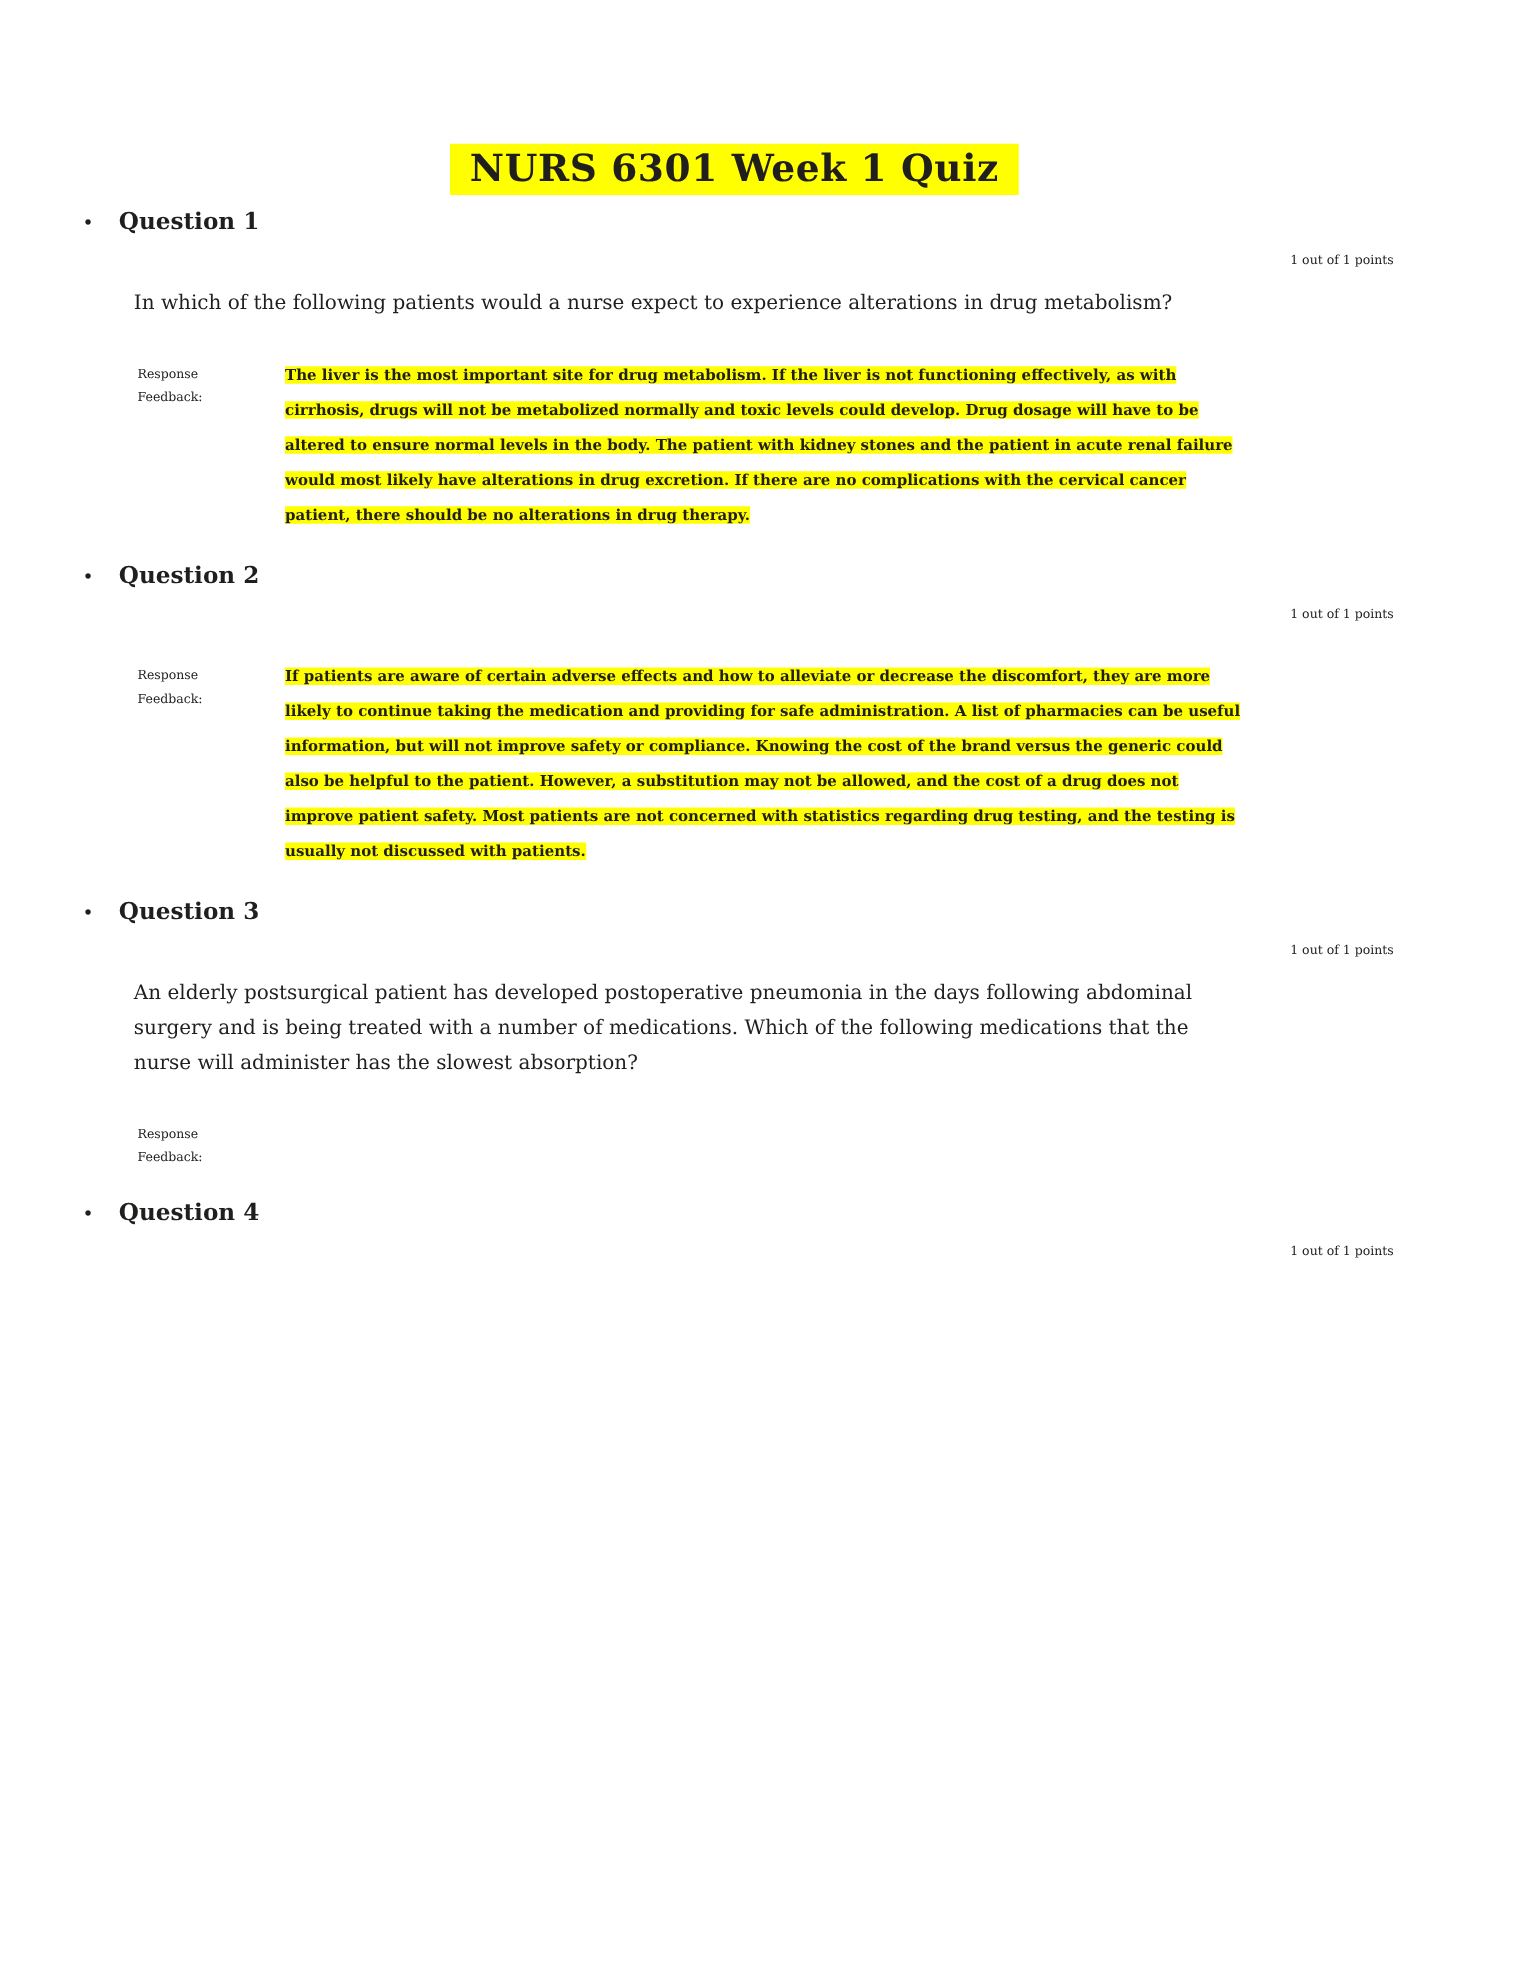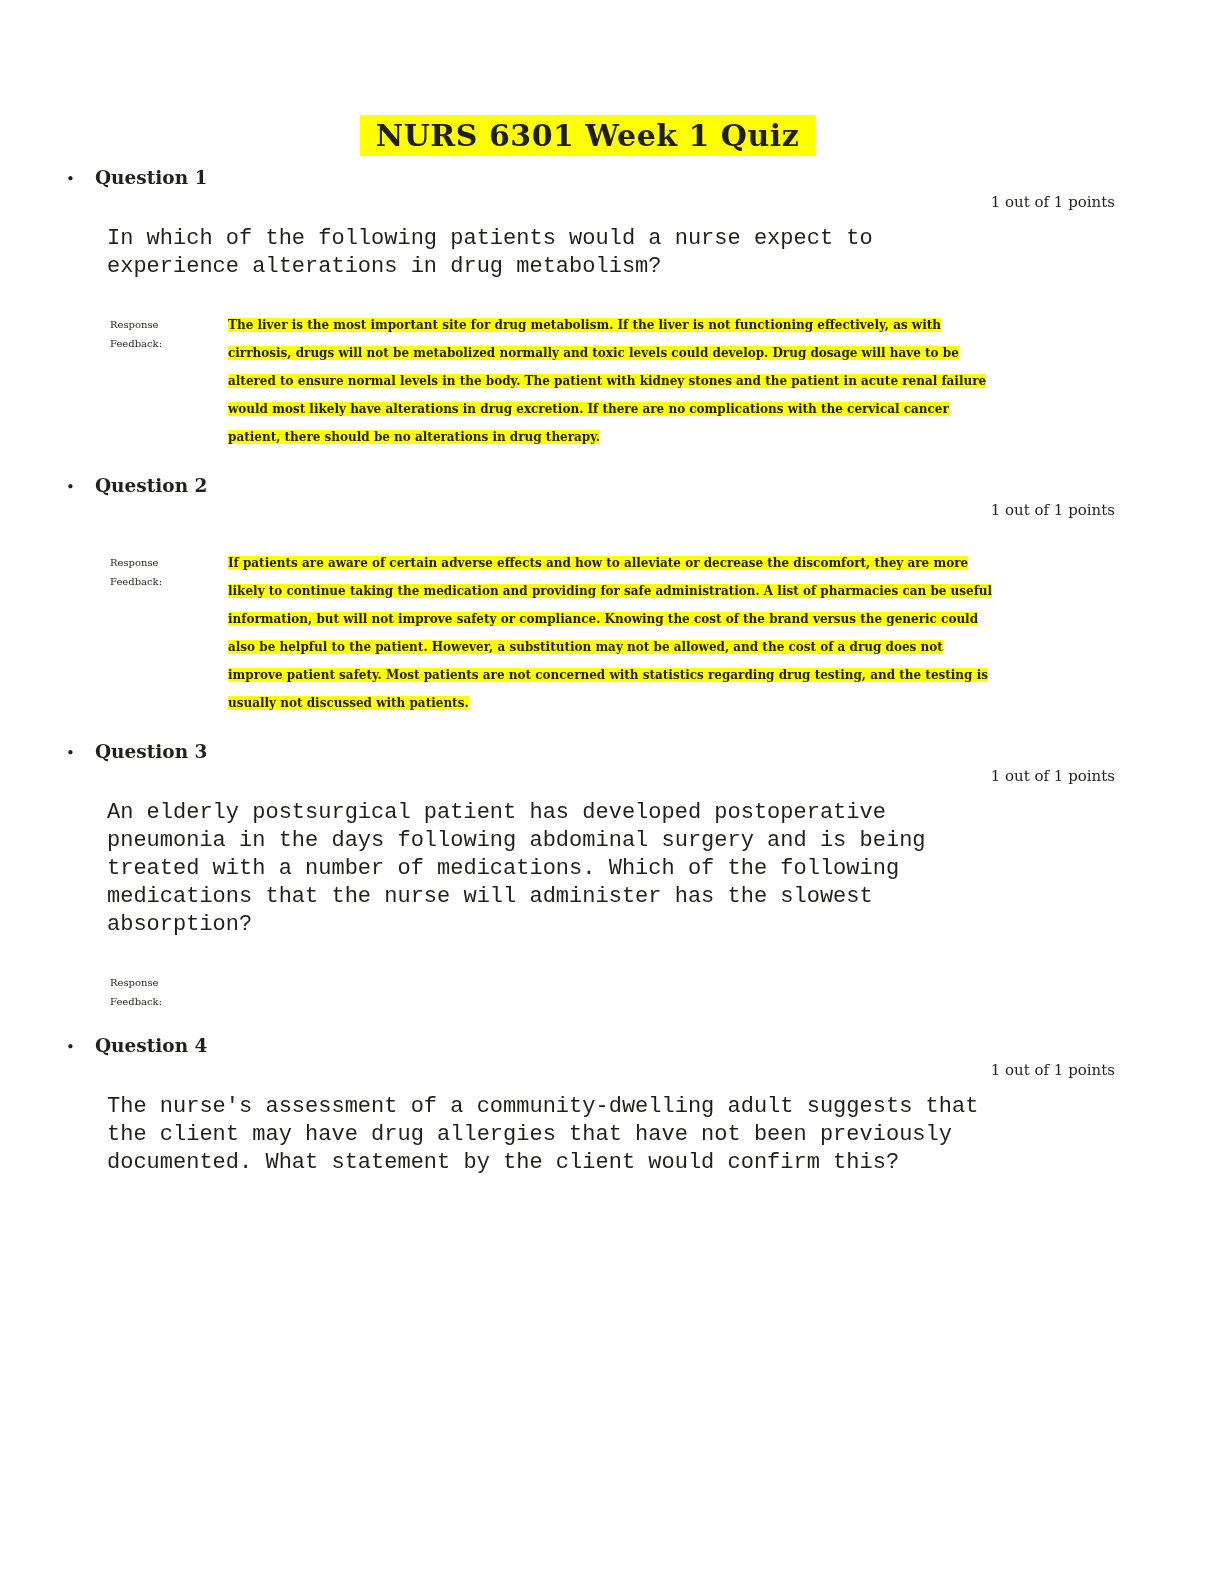--- a/index.html
+++ b/index.html
@@ -34,29 +34,28 @@
   }
   .bullet {
     flex: 0 0 35px;
     width: 35px;
     padding-left: 6px;
     font-size: 15px;
     font-weight: normal;
   }
   .points {
     text-align: right;
-    font-size: 15px;
-    margin-top: 5px;
+    font-size: 10px;
+    margin-top: 15px;
   }
   .q-text {
-    font-size: 22px;
+    font-size: 16px;
     line-height: 28px;
     margin: 14px 0 0 47px;
     max-width: 885px;
-    font-family: Liberation Mono, monospace;
   }
   .feedback-row {
     display: flex;
     margin: 30px 0 0 50px;
   }
   .fb-label {
     flex: 0 0 118px;
     width: 118px;
     font-size: 10px;
     line-height: 19px;
@@ -130,16 +129,15 @@
       </div>
     </div>
   </section>
 
   <section class="question">
     <div class="q-head">
       <span class="bullet">•</span>
       <span>Question 4</span>
     </div>
     <div class="points">1 out of 1 points</div>
-    <p class="q-text">The nurse's assessment of a community-dwelling adult suggests that the client may have drug allergies that have not been previously documented. What statement by the client would confirm this?</p>
   </section>
 
 </div>
 
 </body></html>

